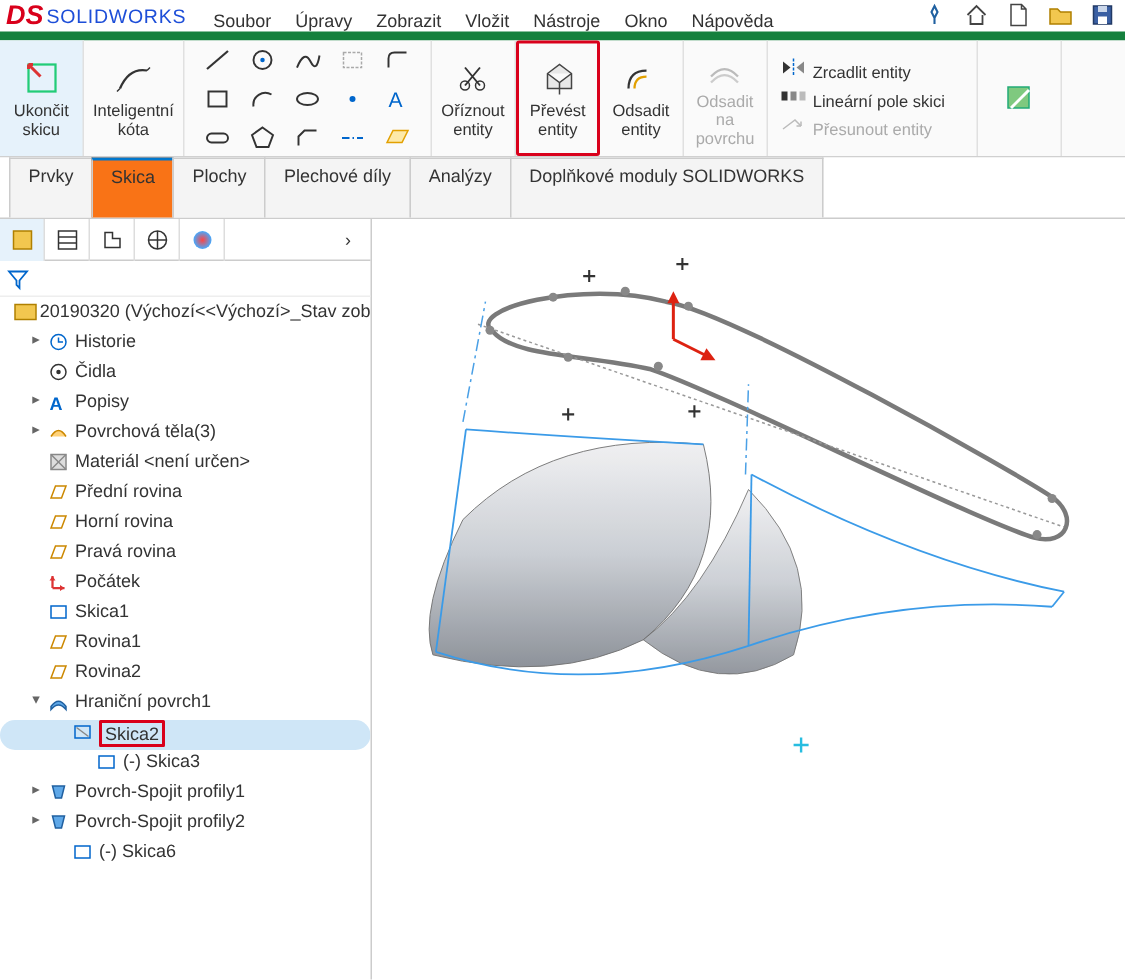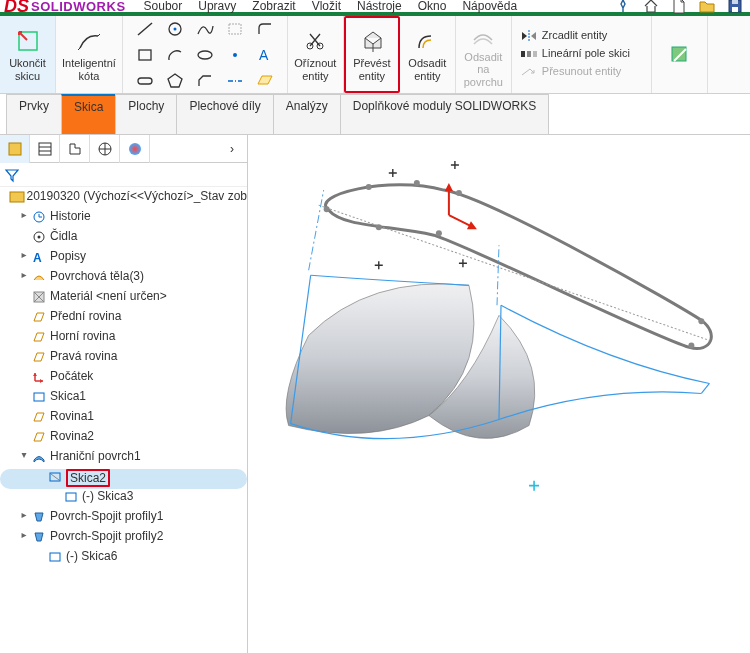--- a/index.html
+++ b/index.html
@@ -1,35 +1,35 @@
 <!DOCTYPE html>
 <html><head>
 <meta charset="utf-8">
 <style>
   * { box-sizing: border-box; margin: 0; padding: 0; font-family: "Segoe UI", Arial, sans-serif; }
   body { width: 750px; height: 653px; background: #fff; font-size: 12px; color: #333; overflow: hidden; position: relative; }
 
   
-  .menubar { display: flex; align-items: center; height: 16px; border-bottom: 4px solid #15803d; padding: 0 4px; background: #fff; }
+  .menubar { display: flex; align-items: flex-end; height: 27px; border-bottom: 6px solid #15803d; padding: 0 4px; background: #fff; }
   .logo { display: flex; align-items: center; margin-right: 10px; }
   .logo-ds { color: #d9001b; font-style: italic; font-weight: bold; font-size: 18px; margin-right: 2px; }
-  .logo-text { color: #a21caf; font-weight: bold; font-size: 13px; letter-spacing: 0.5px; }
+  .logo-text { color: #1d4ed8; font-weight: normal; font-size: 13px; letter-spacing: 0.5px; }
   .menu-item { padding: 0 8px; font-size: 12px; cursor: default; }
   .menu-icons { margin-left: auto; display: flex; gap: 6px; align-items: center; }
   .mi { width: 22px; height: 22px; display: flex; align-items: center; justify-content: center; }
 
   
   .ribbon { display: flex; height: 78px; border-bottom: 1px solid #d0d0d0; background: #fafafa; }
   .rgrp { display: flex; flex-direction: column; align-items: center; justify-content: center; padding: 4px 6px; border-right: 1px solid #e0e0e0; position: relative; }
   .rgrp.big { min-width: 56px; }
   .rgrp.active { background: #e6f2fb; }
   .rgrp .ico { width: 28px; height: 28px; display: flex; align-items: center; justify-content: center; margin-bottom: 2px; }
   .rgrp .lbl { font-size: 11px; text-align: center; line-height: 1.1; }
   .rgrp.hl { border: 2px solid #d9001b; border-radius: 2px; }
-  .rsub { display: flex; align-items: flex-start; gap: 4px; font-size: 11px; padding: 1px 2px; }
+  .rsub { display: flex; align-items: flex-end; gap: 4px; font-size: 11px; padding: 1px 2px; }
   .disabled { color: #aaa; }
 
   
   .sketch-tools { display: grid; grid-template-columns: repeat(5, 28px); grid-template-rows: repeat(3, 24px); gap: 2px; padding: 4px; align-content: center; }
   .stool { display: flex; align-items: center; justify-content: center; }
 
   
   .cmdtabs { display: flex; height: 41px; border-bottom: 1px solid #ccc; background: #fff; padding-left: 6px; }
   .ctab { padding: 4px 12px; border: 1px solid #ccc; border-bottom: none; margin-right: -1px; font-size: 12px; background: #f4f4f4; cursor: default; }
   .ctab.active { background: #f97316; border-top: 2px solid #0077cc; }

